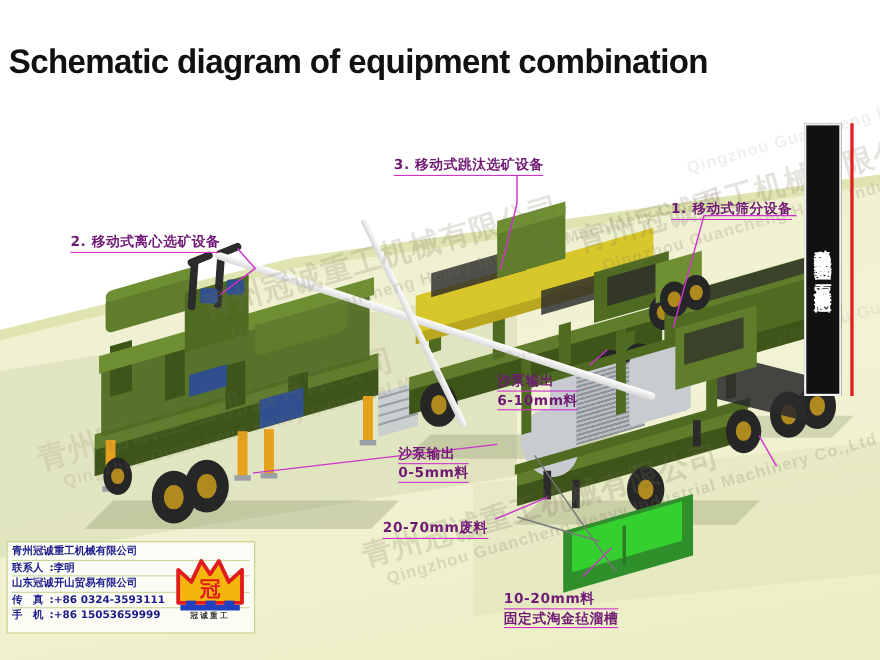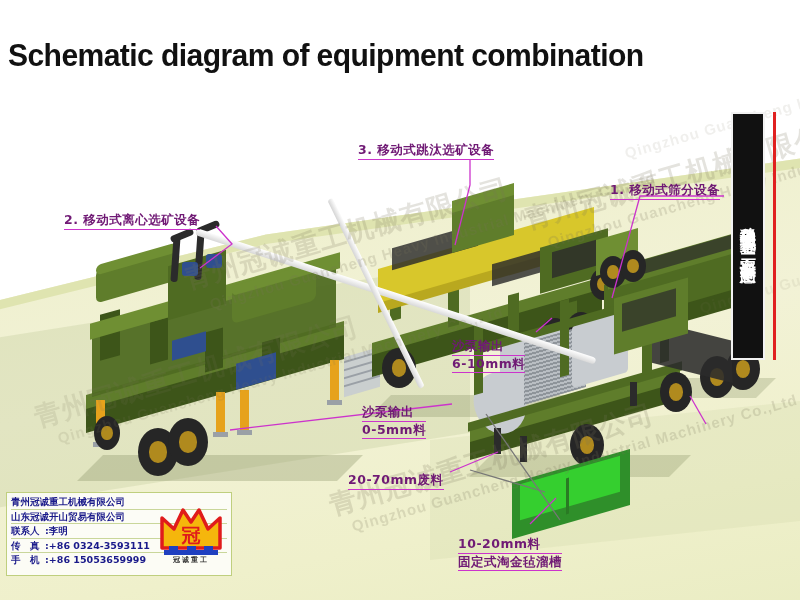--- a/index.html
+++ b/index.html
@@ -373,22 +373,22 @@
 
   <div class="title">Schematic diagram of equipment combination</div>
 
   <div class="banner">
     <div class="banner-text">移动组合式选金&amp;宝石设备示意图</div>
   </div>
   <div class="banner-rule"></div>
 
   <div class="contact">
     <div class="contact-row">青州冠诚重工机械有限公司</div>
+    <div class="contact-row"><span class="lab">联系人</span>:<span>李明</span></div>
     <div class="contact-row">山东冠诚开山贸易有限公司</div>
-    <div class="contact-row"><span class="lab">联系人</span>:<span>李明</span></div>
     <div class="contact-row"><span class="lab">传　真</span>:<span>+86 0324-3593111</span></div>
     <div class="contact-row"><span class="lab">手　机</span>:<span>+86 15053659999</span></div>
   </div>
 
   <svg class="logo" viewBox="0 0 66 62">
     <polygon points="4,46 4,16 16,27 25,8 33,20 41,8 50,27 62,16 62,46" fill="#f5b60c" stroke="#e01b1b" stroke-width="3.5" stroke-linejoin="round"></polygon>
     <text x="33" y="40" font-family="DejaVu Sans, sans-serif" font-size="19" font-weight="bold" fill="#e01b1b" text-anchor="middle">冠</text>
     <rect x="6" y="48" width="54" height="5" fill="#2040c0"></rect>
     <rect x="11" y="44" width="9" height="6" fill="#2040c0"></rect>
     <rect x="29" y="44" width="9" height="6" fill="#2040c0"></rect>

